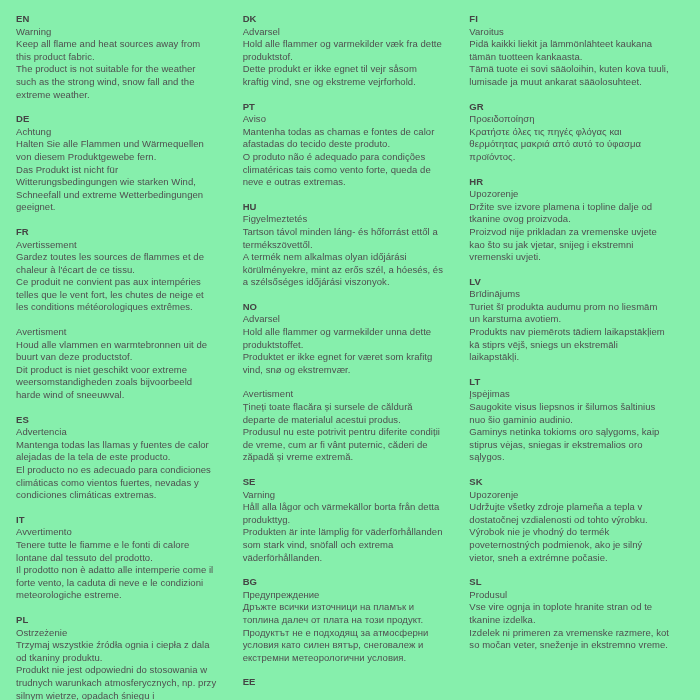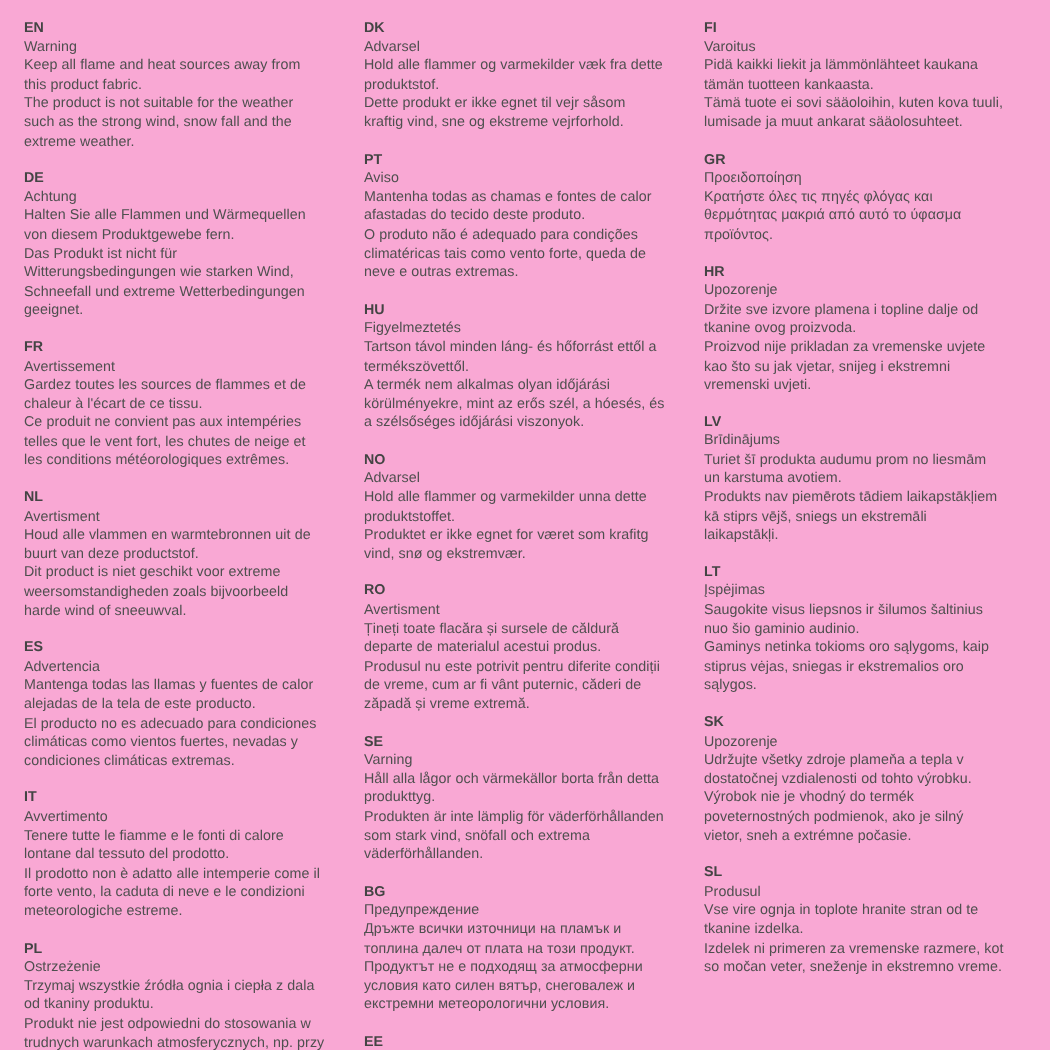--- a/index.html
+++ b/index.html
@@ -15,21 +15,21 @@
   }
   .page {
     box-sizing: border-box;
     width: 700px;
     height: 700px;
     padding: 13px 30px 0 16px;
     display: grid;
     grid-template-columns: repeat(3, 1fr);
     column-gap: 26px;
     align-content: start;
-    background: #f9a8d4;
+    background: #86efac;
   }
   .lang-section {
     margin: 0 0 12px 0;
   }
   .code, .title, .para {
     font-size: 9.5px;
     line-height: 12.6px;
     color: #4f4f4f;
     letter-spacing: 0.05px;
   }
@@ -61,21 +61,20 @@
   </section>
 
   <section class="lang-section">
     <div class="code">FR</div>
     <div class="title">Avertissement</div>
     <p class="para">Gardez toutes les sources de flammes et de chaleur à l'écart de ce tissu.</p>
     <p class="para">Ce produit ne convient pas aux intempéries telles que le vent fort, les chutes de neige et les conditions météorologiques extrêmes.</p>
   </section>
 
   <section class="lang-section">
-    <div class="code">NL</div>
     <div class="title">Avertisment</div>
     <p class="para">Houd alle vlammen en warmtebronnen uit de buurt van deze productstof.</p>
     <p class="para">Dit product is niet geschikt voor extreme weersomstandigheden zoals bijvoorbeeld harde wind of sneeuwval.</p>
   </section>
 
   <section class="lang-section">
     <div class="code">ES</div>
     <div class="title">Advertencia</div>
     <p class="para">Mantenga todas las llamas y fuentes de calor alejadas de la tela de este producto.</p>
     <p class="para">El producto no es adecuado para condiciones climáticas como vientos fuertes, nevadas y condiciones climáticas extremas.</p>
@@ -119,21 +118,20 @@
   </section>
 
   <section class="lang-section">
     <div class="code">NO</div>
     <div class="title">Advarsel</div>
     <p class="para">Hold alle flammer og varmekilder unna dette produktstoffet.</p>
     <p class="para">Produktet er ikke egnet for været som krafitg vind, snø og ekstremvær.</p>
   </section>
 
   <section class="lang-section">
-    <div class="code">RO</div>
     <div class="title">Avertisment</div>
     <p class="para">Țineți toate flacăra și sursele de căldură departe de materialul acestui produs.</p>
     <p class="para">Produsul nu este potrivit pentru diferite condiții de vreme, cum ar fi vânt puternic, căderi de zăpadă și vreme extremă.</p>
   </section>
 
   <section class="lang-section">
     <div class="code">SE</div>
     <div class="title">Varning</div>
     <p class="para">Håll alla lågor och värmekällor borta från detta produkttyg.</p>
     <p class="para">Produkten är inte lämplig för väderförhållanden som stark vind, snöfall och extrema väderförhållanden.</p>

